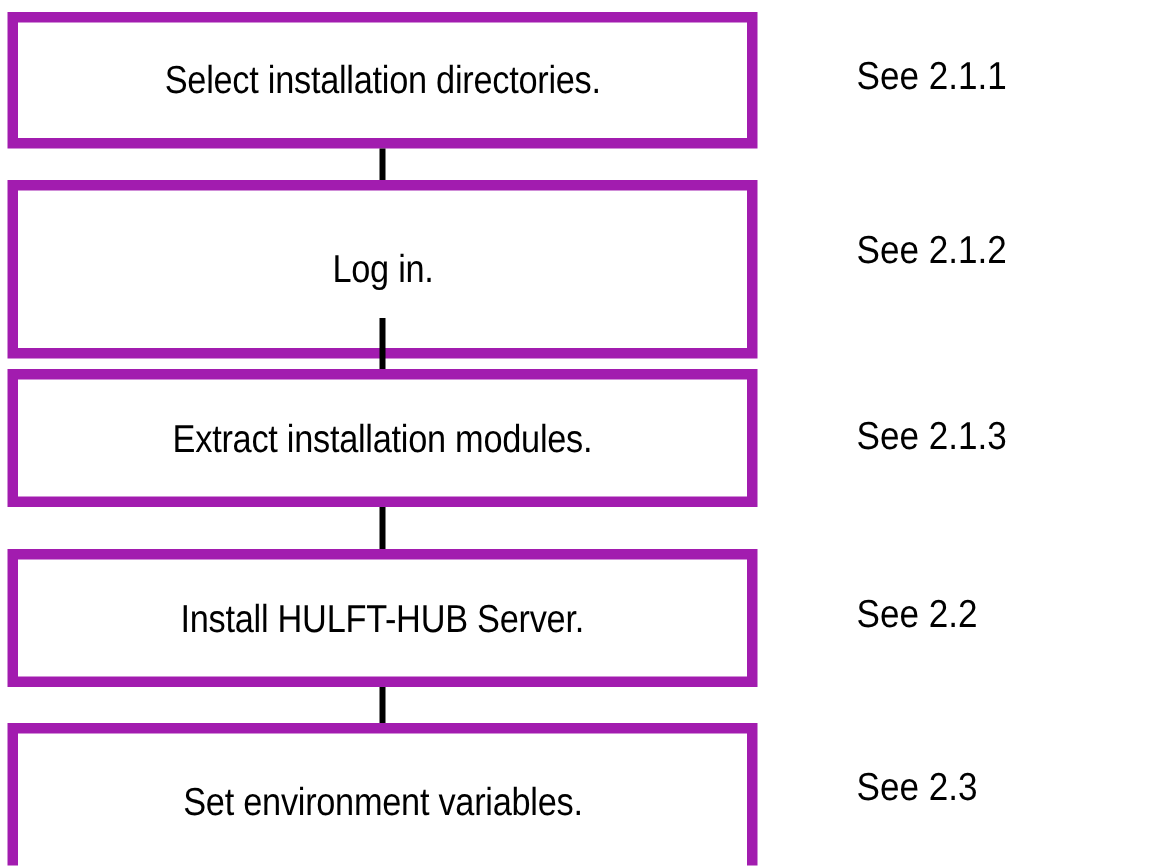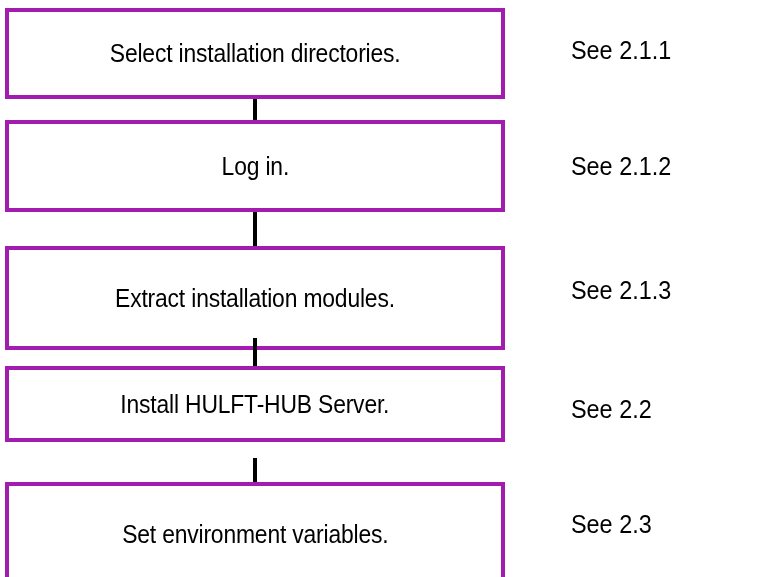--- a/index.html
+++ b/index.html
@@ -22,21 +22,21 @@
     top: 0;
     width: 768px;
     height: 577px;
   }
 
   .step {
     position: absolute;
     left: 5px;
     width: 500px;
     box-sizing: border-box;
-    border: 4px solid #a21caf;
+    border: 7px solid #a21caf;
     background: #ffffff;
     display: flex;
     align-items: center;
     justify-content: center;
   }
 
   .step-label {
     font-size: 26px;
     line-height: 1.1;
     letter-spacing: -0.2px;
@@ -69,33 +69,33 @@
 <body>
 
 <div id="flowchart">
 
   <div class="step" style="top:8px; height:91px;">
     <span class="step-label">Select installation directories.</span>
   </div>
   <div class="connector" style="top:99px; height:21px;"></div>
   <div class="see-ref" style="top:37px;">See 2.1.1</div>
 
-  <div class="step" style="top:120px; height:92px;">
+  <div class="step" style="top:120px; height:119px;">
     <span class="step-label">Log in.</span>
   </div>
   <div class="connector" style="top:212px; height:34px;"></div>
   <div class="see-ref" style="top:153px;">See 2.1.2</div>
 
-  <div class="step" style="top:246px; height:104px;">
+  <div class="step" style="top:246px; height:92px;">
     <span class="step-label">Extract installation modules.</span>
   </div>
   <div class="connector" style="top:338px; height:28px;"></div>
   <div class="see-ref" style="top:277px;">See 2.1.3</div>
 
-  <div class="step" style="top:366px; height:76px;">
+  <div class="step" style="top:366px; height:92px;">
     <span class="step-label">Install HULFT-HUB Server.</span>
   </div>
   <div class="connector" style="top:458px; height:24px;"></div>
   <div class="see-ref" style="top:396px;">See 2.2</div>
 
   <div class="step" style="top:482px; height:104px;">
     <span class="step-label">Set environment variables.</span>
   </div>
   <div class="see-ref" style="top:511px;">See 2.3</div>
 

